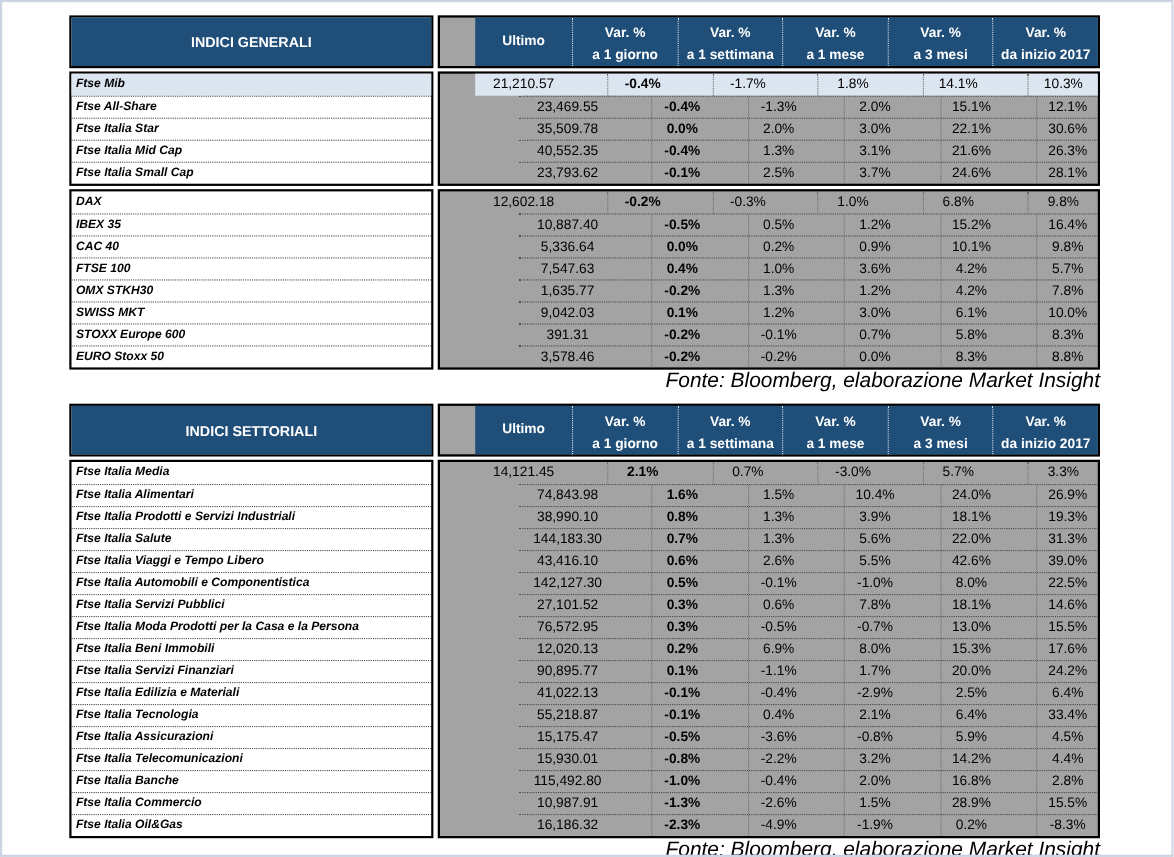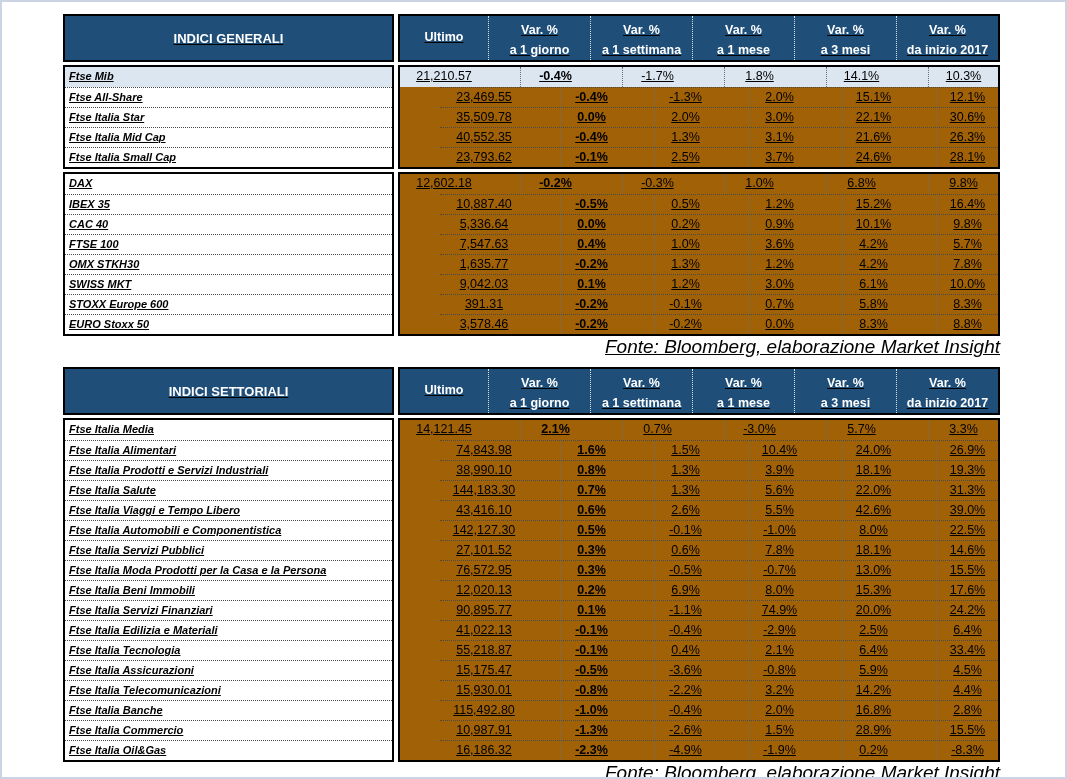--- a/index.html
+++ b/index.html
@@ -8,38 +8,38 @@
     width: 1067px; height: 779px;
     font-family: "Liberation Sans", sans-serif;
     color: #000;
   }
   .page {
     width: 1067px; height: 779px;
     border: 2px solid #CBD4E2;
     padding: 12px 0 0 61px;
     background: #ffffff;
     overflow: hidden;
-    text-decoration: underline;
   }
   .tbl { width: 937px; }
   .tbl2 { margin-top: 12px; }
 
   .band { display: flex; }
   .body-band { margin-top: 3px; }
 
   .nameblock {
     width: 331px;
     border: 2px solid #000;
     background: #fff;
   }
   .datablock {
     width: 602px;
     margin-left: 4px;
     border: 2px solid #000;
-    background: #a16207;
+    background: #a3a3a3;
+    padding-left: 32px;
   }
 
   
   .head-band .nameblock,
   .head-band .datablock { height: 48px; }
   .title-cell {
     height: 100%;
     display: flex; align-items: center; justify-content: center;
     background: #1F4E79; color: #fff;
     font-weight: 700; font-size: 13px;
@@ -385,21 +385,21 @@
               <div class="cell bold">0.2%</div>
               <div class="cell">6.9%</div>
               <div class="cell">8.0%</div>
               <div class="cell">15.3%</div>
               <div class="cell">17.6%</div>
             </div>
             <div class="datarow">
               <div class="cell">90,895.77</div>
               <div class="cell bold">0.1%</div>
               <div class="cell">-1.1%</div>
-              <div class="cell">74.9%</div>
+              <div class="cell">1.7%</div>
               <div class="cell">20.0%</div>
               <div class="cell">24.2%</div>
             </div>
             <div class="datarow">
               <div class="cell">41,022.13</div>
               <div class="cell bold">-0.1%</div>
               <div class="cell">-0.4%</div>
               <div class="cell">-2.9%</div>
               <div class="cell">2.5%</div>
               <div class="cell">6.4%</div>

